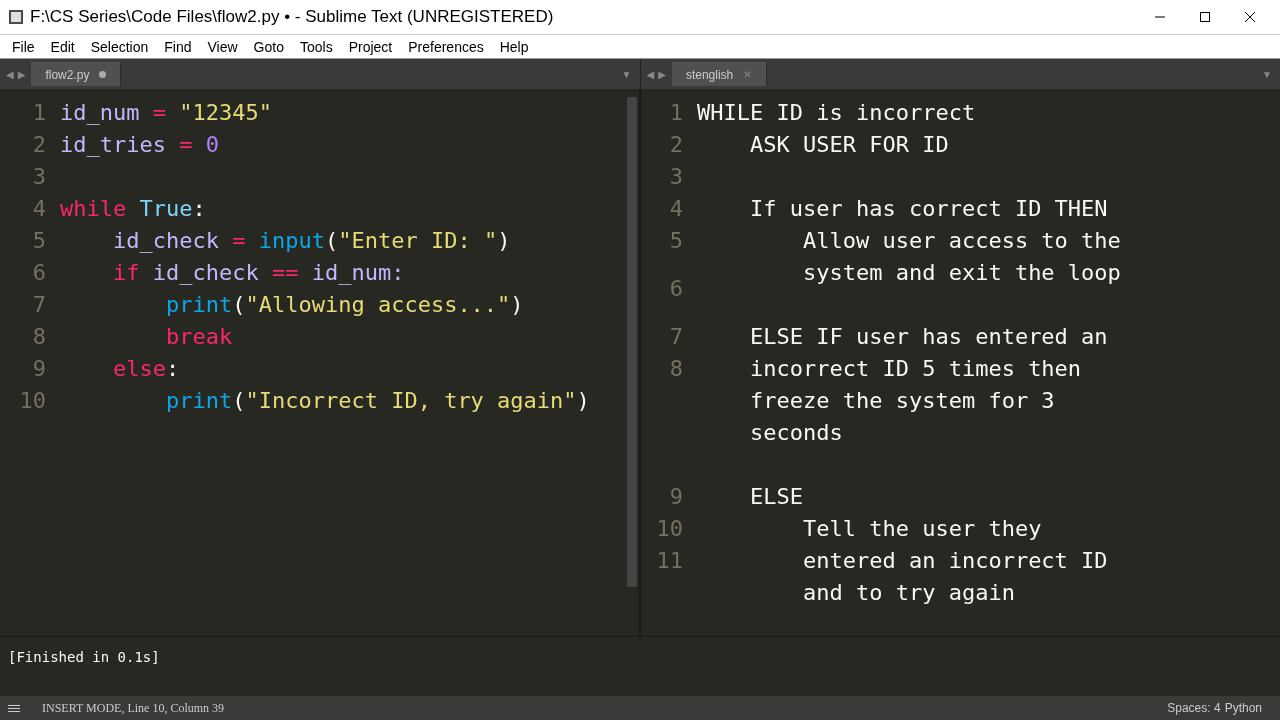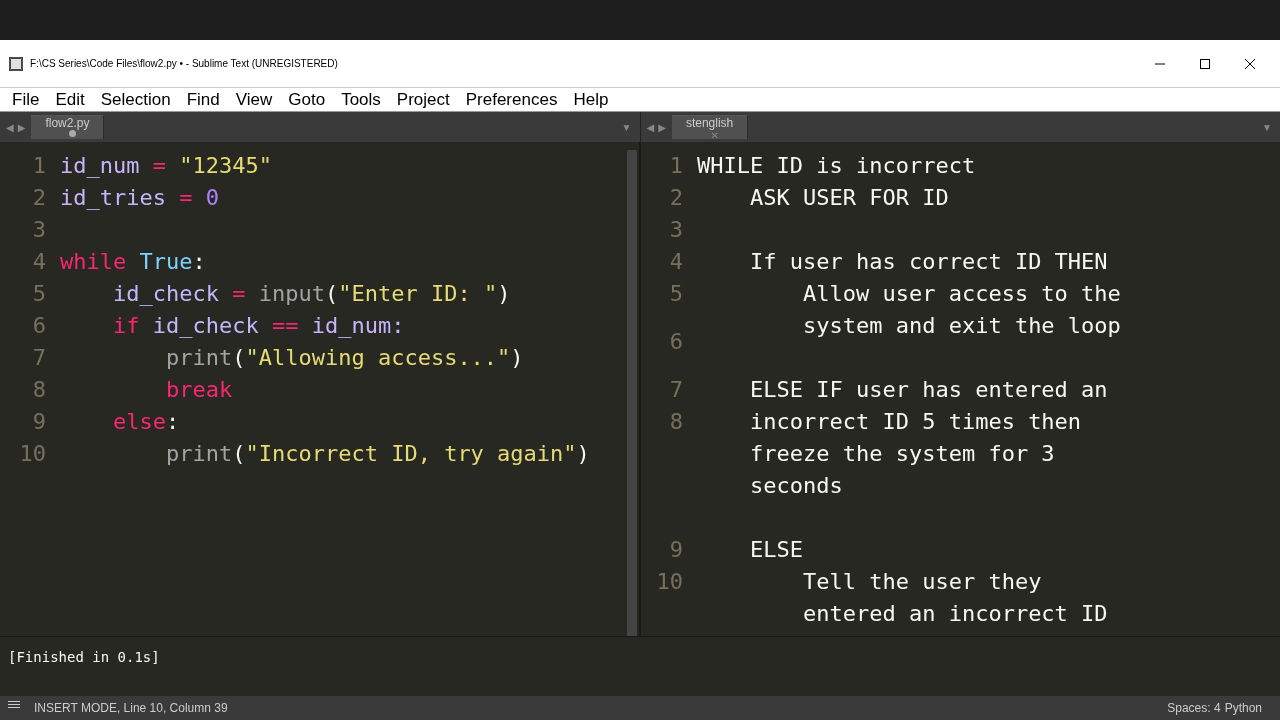--- a/index.html
+++ b/index.html
@@ -6,29 +6,28 @@
 body {
   font-family: -apple-system, "Segoe UI", sans-serif;
   background: #1e1e1e;
   width: 1280px;
   height: 720px;
   overflow: hidden;
   display: flex;
   flex-direction: column;
 }
 .titlebar {
-  height: 48px;
+  height: 35px;
   background: #fff;
   display: flex;
   align-items: center;
   padding: 0 8px;
-  font-size: 10px;
+  font-size: 17px;
   color: #000;
   border-bottom: 1px solid #ccc;
-  margin-top: 40px;
 }
 .titlebar-icon {
   width: 16px; height: 16px;
   margin-right: 6px;
   display: inline-flex;
   align-items: center;
   justify-content: center;
 }
 .titlebar-title { flex: 1; }
 .win-controls { display: flex; gap: 0; }
@@ -36,21 +35,21 @@
   width: 45px; height: 30px;
   display: flex; align-items: center; justify-content: center;
   color: #000;
 }
 .menubar {
   height: 24px;
   background: #fff;
   display: flex;
   align-items: center;
   padding: 0 4px;
-  font-size: 17px;
+  font-size: 14px;
   border-bottom: 1px solid #999;
 }
 .menu-item { padding: 2px 8px; cursor: default; }
 .tabbar-row {
   height: 30px;
   background: #3a3a3a;
   display: flex;
 }
 .tabbar {
   flex: 1;
@@ -75,21 +74,21 @@
   padding: 0 14px;
   background: #4a4a4a;
   color: #ccc;
   font-size: 12px;
   display: flex;
   align-items: center;
   border-top: 1px solid #555;
   border-right: 1px solid #2a2a2a;
   position: relative;
 }
-.tab.active { background: #505050; flex-direction: column; }
+.tab.active { background: #505050; }
 .tab-close {
   margin-left: 10px;
   color: #888;
   font-size: 10px;
 }
 .tab-dirty {
   margin-left: 10px;
   width: 7px; height: 7px;
   border-radius: 50%;
   background: #aaa;
@@ -143,42 +142,42 @@
   top: 8px;
   width: 10px;
   height: 490px;
   background: #444;
   border-radius: 2px;
 }
 .kw { color: #F92672; }
 .str { color: #E6DB74; }
 .num { color: #AE81FF; }
 .bool { color: #7dd3fc; }
-.fn { color: #a3a3a3; }
+.fn { color: #0ea5e9; }
 .op { color: #F92672; }
 .plain { color: #c4b5fd; }
 .console {
   height: 60px;
   background: #272822;
   border-top: 1px solid #1a1a1a;
   padding: 12px 8px 0 8px;
   font-family: "Consolas", monospace;
   font-size: 14px;
   color: #f8f8f2;
 }
 .statusbar {
   height: 24px;
   background: #3a3a3a;
   color: #ccc;
   display: flex;
   align-items: center;
   font-size: 12px;
   padding: 0 8px;
 }
-.status-left { display: flex; gap: 14px; }
+.status-left { display: flex; align-items: center; gap: 22px; font-family: Liberation Serif, serif; }
 .status-spacer { flex: 1; }
 .status-right { display: flex; align-items: center; gap: 4px; padding-right: 10px; }
 .hamburger { display: inline-flex; flex-direction: column; gap: 2px; }
 .hamburger span { width: 12px; height: 1px; background: #ccc; }
 </style>
 </head>
 <body>
 
 <div class="titlebar">
   <span class="titlebar-icon">
@@ -279,20 +278,21 @@
       <span class="ln">1</span>
       <span class="ln">2</span>
       <span class="ln">3</span>
       <span class="ln">4</span>
       <span class="ln">5</span>
       <span class="ln" style="height:64px;line-height:64px">6</span>
       <span class="ln">7</span>
       <span class="ln" style="height:128px;line-height:32px;padding-top:0">8</span>
       <span class="ln">9</span>
       <span class="ln">10</span>
+      <span class="ln" style="height:96px;line-height:32px">11</span>
       <span class="ln"></span>
     </div>
     <div class="code"><span>WHILE ID is incorrect</span>
 <span>    ASK USER FOR ID</span>
 <span></span>
 <span>    If user has correct ID THEN</span>
 <span>        Allow user access to the</span>
 <span>        system and exit the loop</span>
 <span></span>
 <span>    ELSE IF user has entered an</span>

